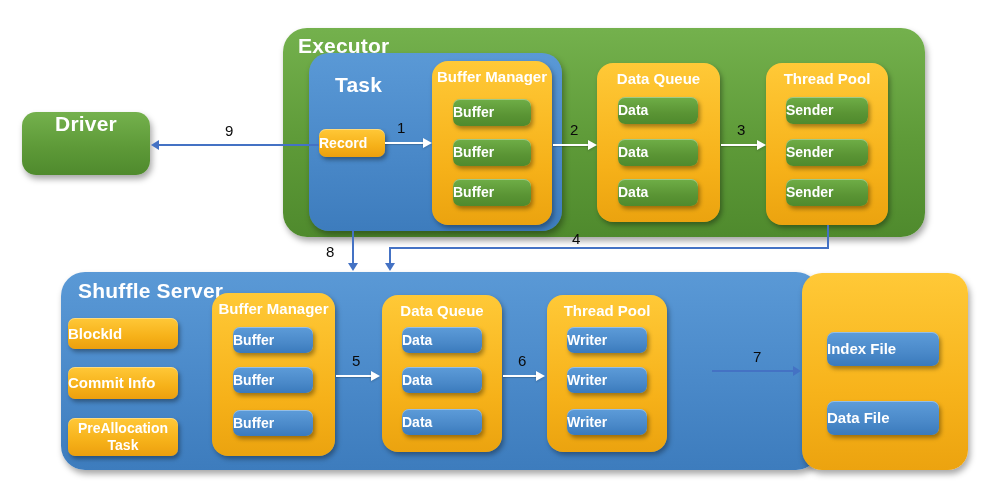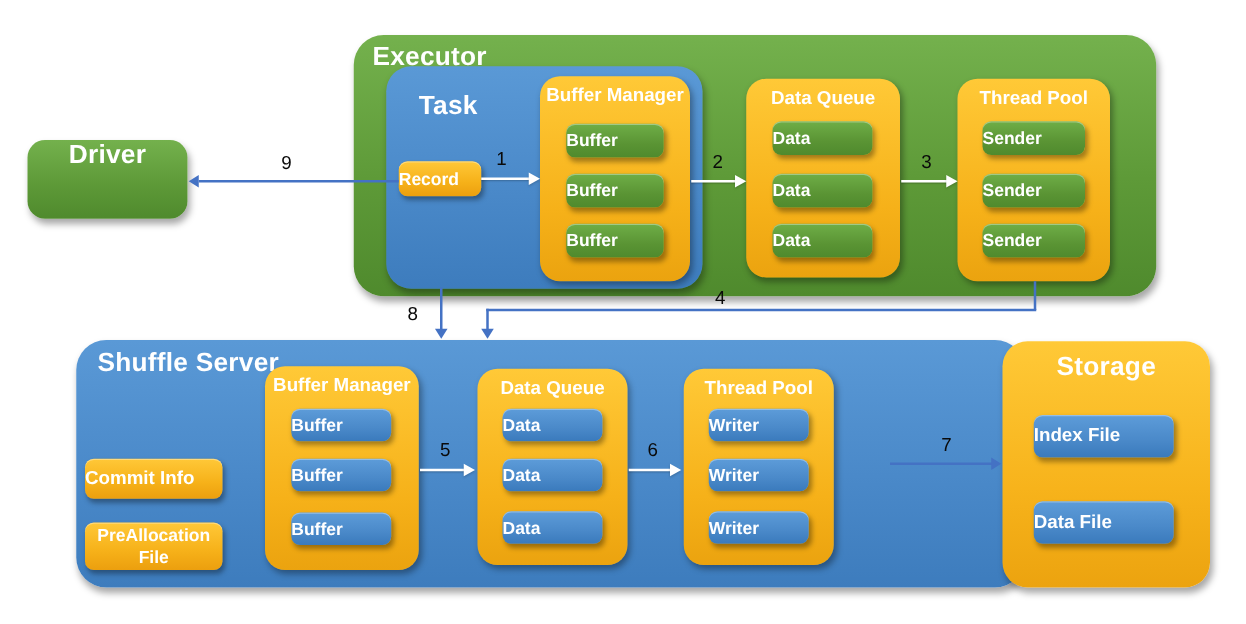--- a/index.html
+++ b/index.html
@@ -121,25 +121,28 @@
     </div>
   </div>
 
   <div class="abs big-green" style="left:22px; top:112px; width:128px; height:63px; border-radius:14px; display:flex; align-items:flex-start; justify-content:center;">
     <span class="section-title" style="font-weight:700;">Driver</span>
   </div>
 
   <div class="abs big-blue" style="left:61px; top:272px; width:759px; height:198px;">
     <div class="abs section-title" style="left:17px; top:7px;">Shuffle Server</div>
 
+    <div class="chip chip-orange" style="left:7px; top:46px; width:110px; height:31px; font-size:15px;">
+      <span>BlockId</span>
+    </div>
     <div class="chip chip-orange" style="left:7px; top:95px; width:110px; height:32px; font-size:15px;">
       <span>Commit Info</span>
     </div>
     <div class="chip chip-orange" style="left:7px; top:146px; width:110px; height:38px; font-size:14px; padding:0 8px;">
-      <span>PreAllocation File</span>
+      <span>PreAllocation Task</span>
     </div>
 
     <div class="abs panel-orange" style="left:151px; top:21px; width:123px; height:163px;">
       <div class="panel-title">Buffer Manager</div>
       <div class="chip chip-blue" style="left:21px; top:34px; width:80px; height:26px;">
         <span>Buffer</span>
       </div>
       <div class="chip chip-blue" style="left:21px; top:74px; width:80px; height:26px;">
         <span>Buffer</span>
       </div>
@@ -169,21 +172,20 @@
       <div class="chip chip-blue" style="left:20px; top:72px; width:80px; height:26px;">
         <span>Writer</span>
       </div>
       <div class="chip chip-blue" style="left:20px; top:114px; width:80px; height:26px;">
         <span>Writer</span>
       </div>
     </div>
   </div>
 
   <div class="abs big-orange" style="left:802px; top:273px; width:166px; height:197px;">
-    <div class="abs section-title" style="left:0; right:0; top:9px; text-align:center; font-weight:700;">Storage</div>
     <div class="chip chip-blue" style="left:25px; top:59px; width:112px; height:34px; font-size:15px;">
       <span>Index File</span>
     </div>
     <div class="chip chip-blue" style="left:25px; top:128px; width:112px; height:34px; font-size:15px;">
       <span>Data File</span>
     </div>
   </div>
 
   <div>
     <div class="line line-white" style="left:385px; top:142px; width:39px; height:2px;"></div>

